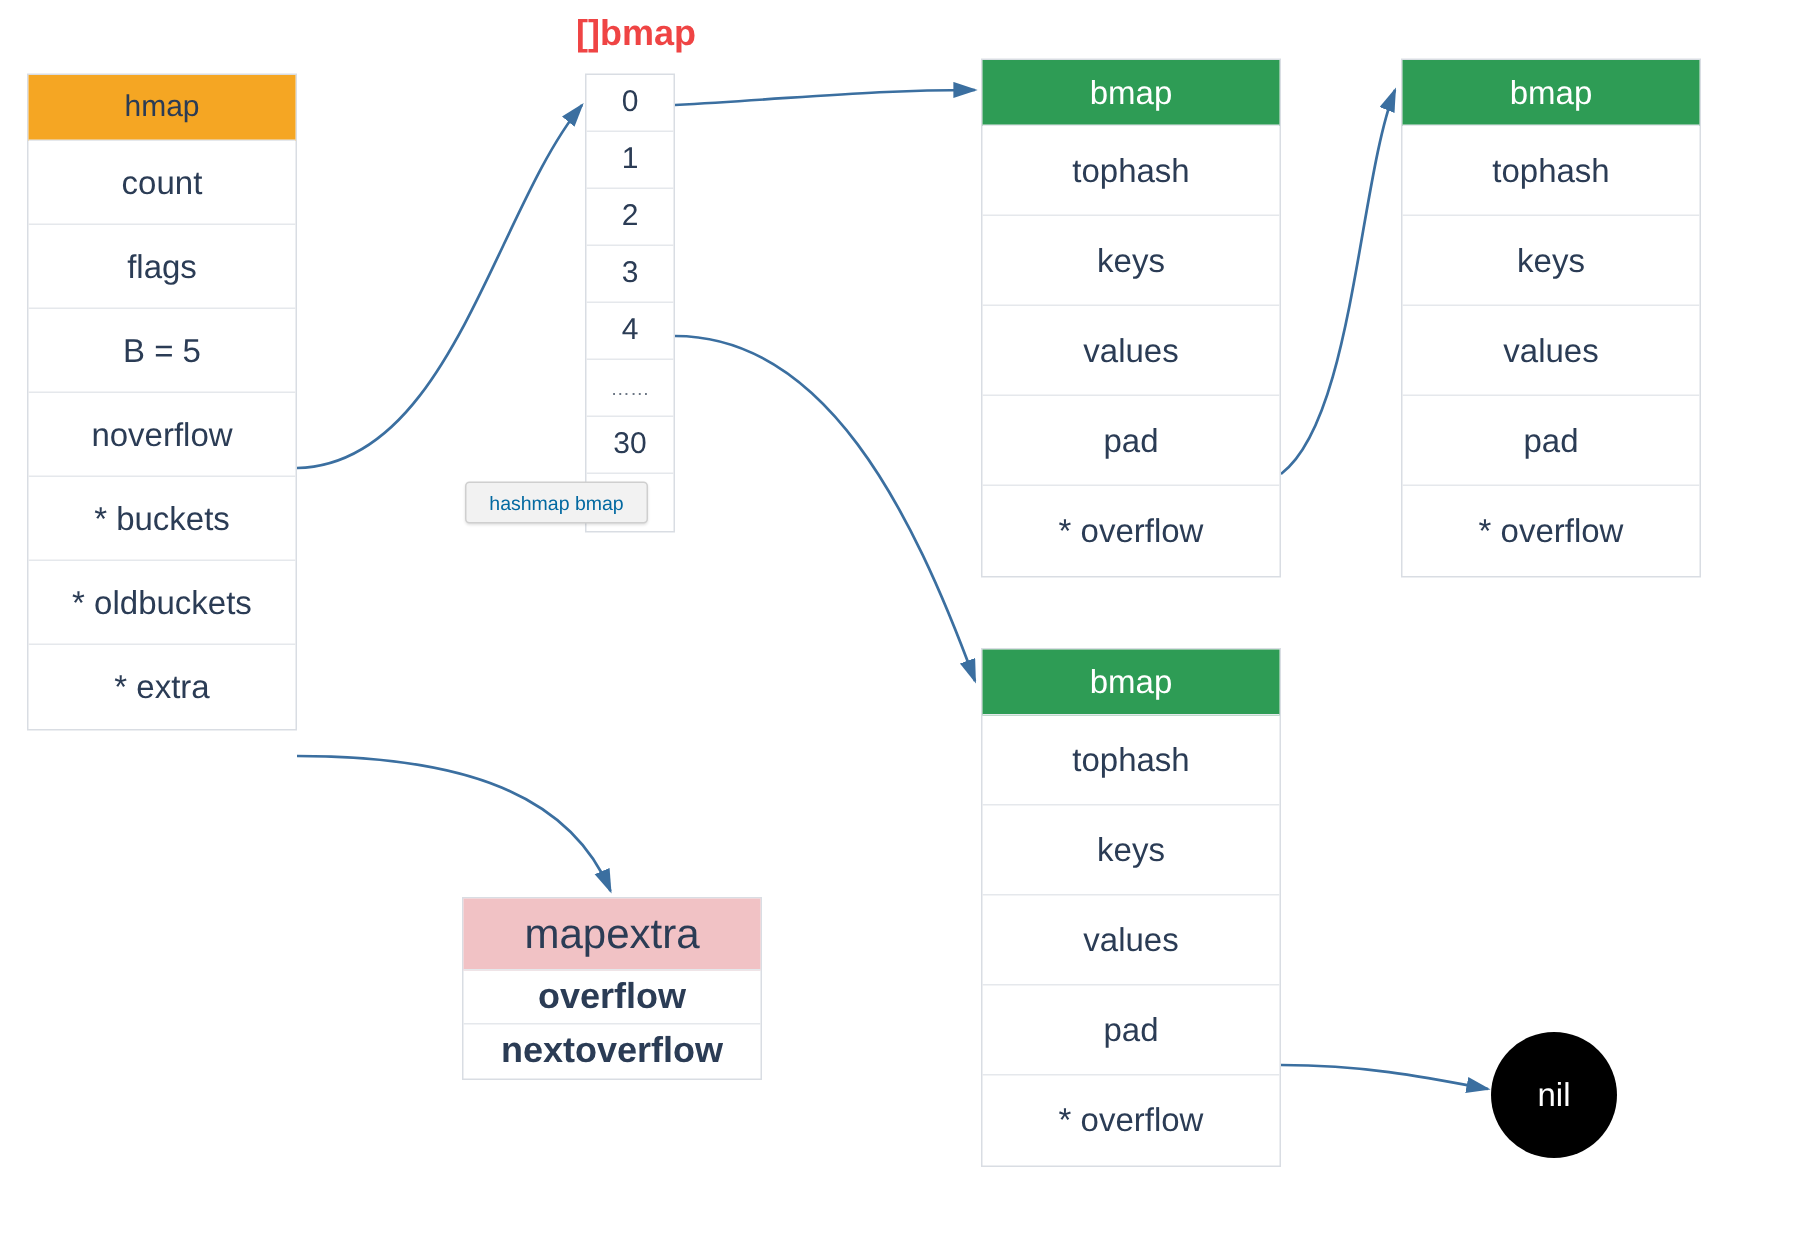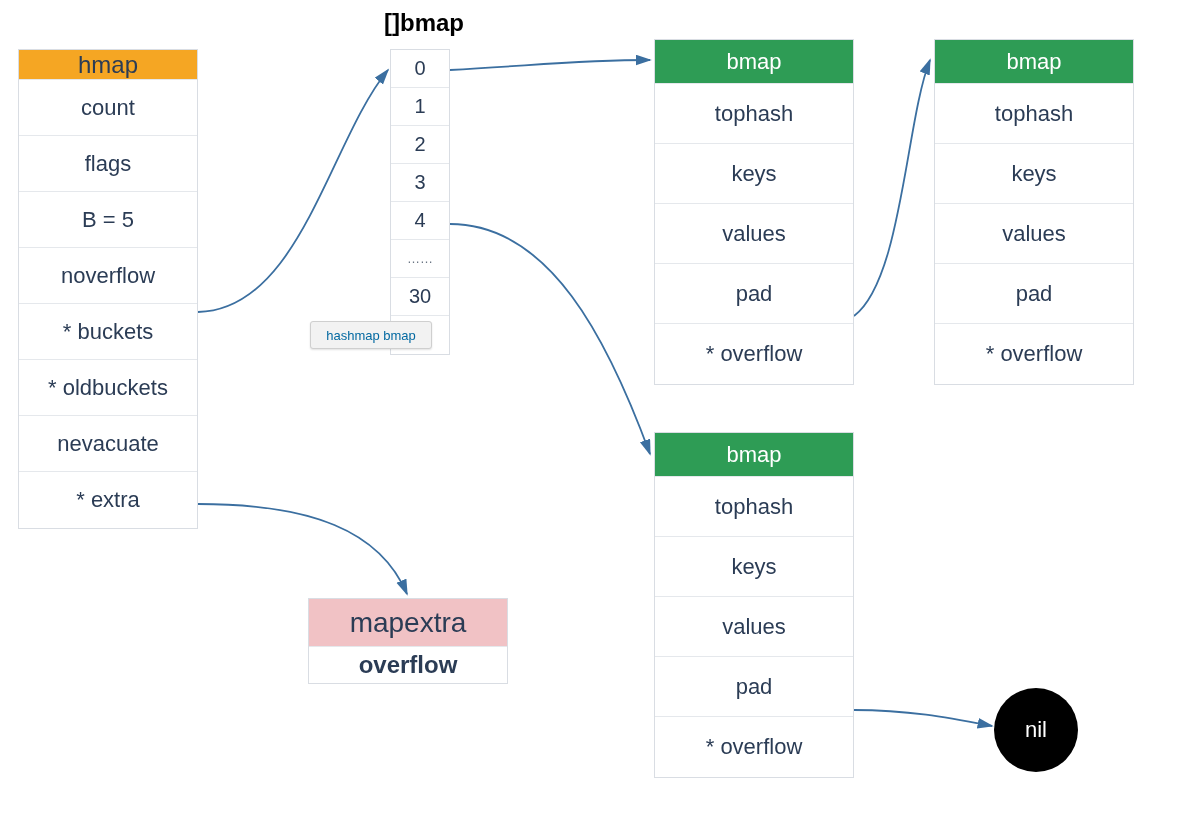--- a/index.html
+++ b/index.html
@@ -12,25 +12,25 @@
   }
   .stage { position: relative; width: 1200px; height: 825px; }
   svg.arrows { position: absolute; left: 0; top: 0; width: 1200px; height: 825px; pointer-events: none; }
 
   .box { position: absolute; border: 1px solid #d9dde3; background: #fff; }
   .cell { border-bottom: 1px solid #e5e8ec; text-align: center; display: flex; align-items: center; justify-content: center; }
   .cell:last-child { border-bottom: none; }
 
   
   .hmap { left: 18px; top: 49px; width: 180px; }
-  .hmap .header { background: #f5a623; color: #2b3c55; font-size: 24px; height: 30px; display:flex; align-items:center; justify-content:center; border-bottom: 1px solid #e5e8ec;}
+  .hmap .header { background: #f5a623; color: #2b3c55; font-size: 20px; height: 44px; display:flex; align-items:center; justify-content:center; border-bottom: 1px solid #e5e8ec;}
   .hmap .cell { height: 56px; font-size: 22px; }
 
   
-  .arr-label { position: absolute; left: 384px; top: 9px; font-size: 24px; color: #000000; font-weight: 600; }
+  .arr-label { position: absolute; left: 384px; top: 9px; font-size: 24px; color: #ef4444; font-weight: 600; }
 
   
   .bmaparr { left: 390px; top: 49px; width: 60px; }
   .bmaparr .cell { height: 38px; font-size: 20px; }
   .bmaparr .cell.ellipsis { font-size: 13px; color: #6b7684; }
 
   
   .tooltip {
     position: absolute; left: 310px; top: 321px;
     width: 122px; height: 28px;
@@ -95,21 +95,20 @@
   </svg>
 
   <div class="box hmap">
     <div class="header">hmap</div>
     <div class="cell">count</div>
     <div class="cell">flags</div>
     <div class="cell">B = 5</div>
     <div class="cell">noverflow</div>
     <div class="cell">* buckets</div>
     <div class="cell">* oldbuckets</div>
-    <div class="cell">nevacuate</div>
     <div class="cell">* extra</div>
   </div>
 
   <div class="arr-label">[]bmap</div>
 
   <div class="box bmaparr">
     <div class="cell">0</div>
     <div class="cell">1</div>
     <div class="cell">2</div>
     <div class="cell">3</div>
@@ -144,18 +143,19 @@
     <div class="cell">tophash</div>
     <div class="cell">keys</div>
     <div class="cell">values</div>
     <div class="cell">pad</div>
     <div class="cell">* overflow</div>
   </div>
 
   <div class="box mapextra">
     <div class="header">mapextra</div>
     <div class="cell">overflow</div>
+    <div class="cell">nextoverflow</div>
   </div>
 
   <div class="nil">nil</div>
 
   <div class="watermark"></div>
 </div>
 
 </body></html>

